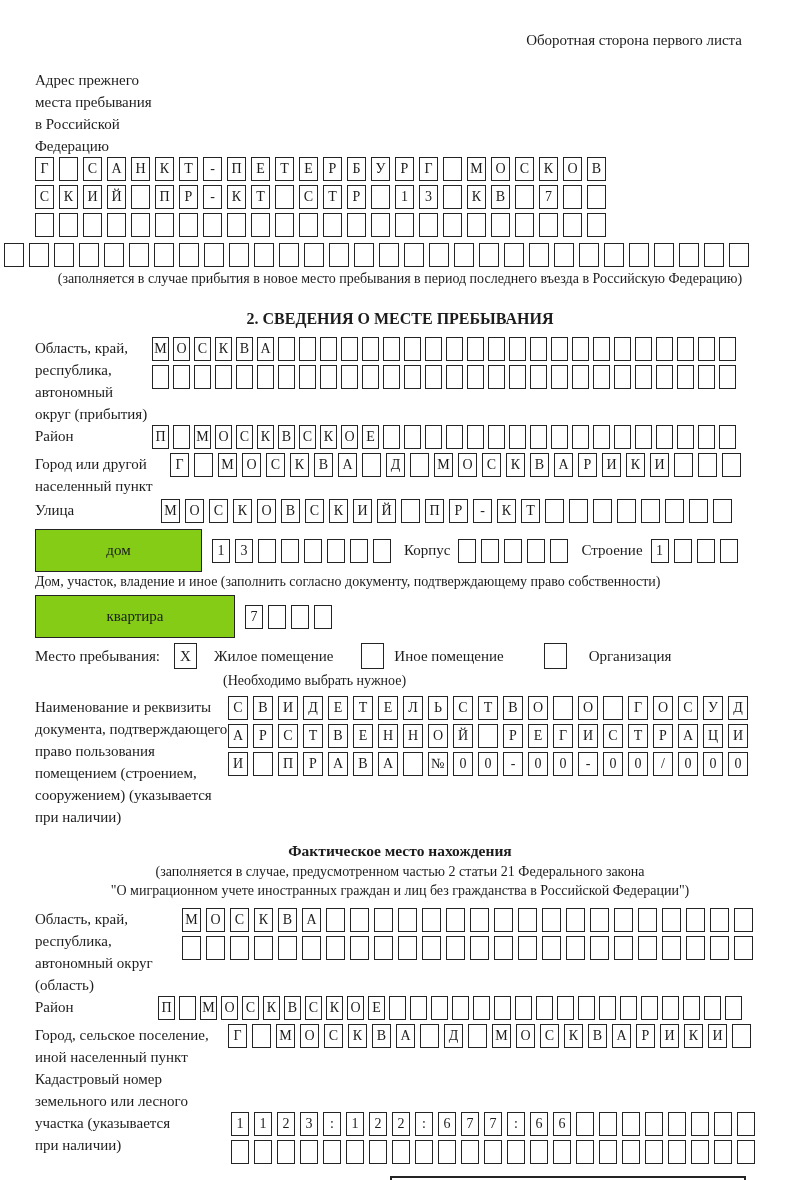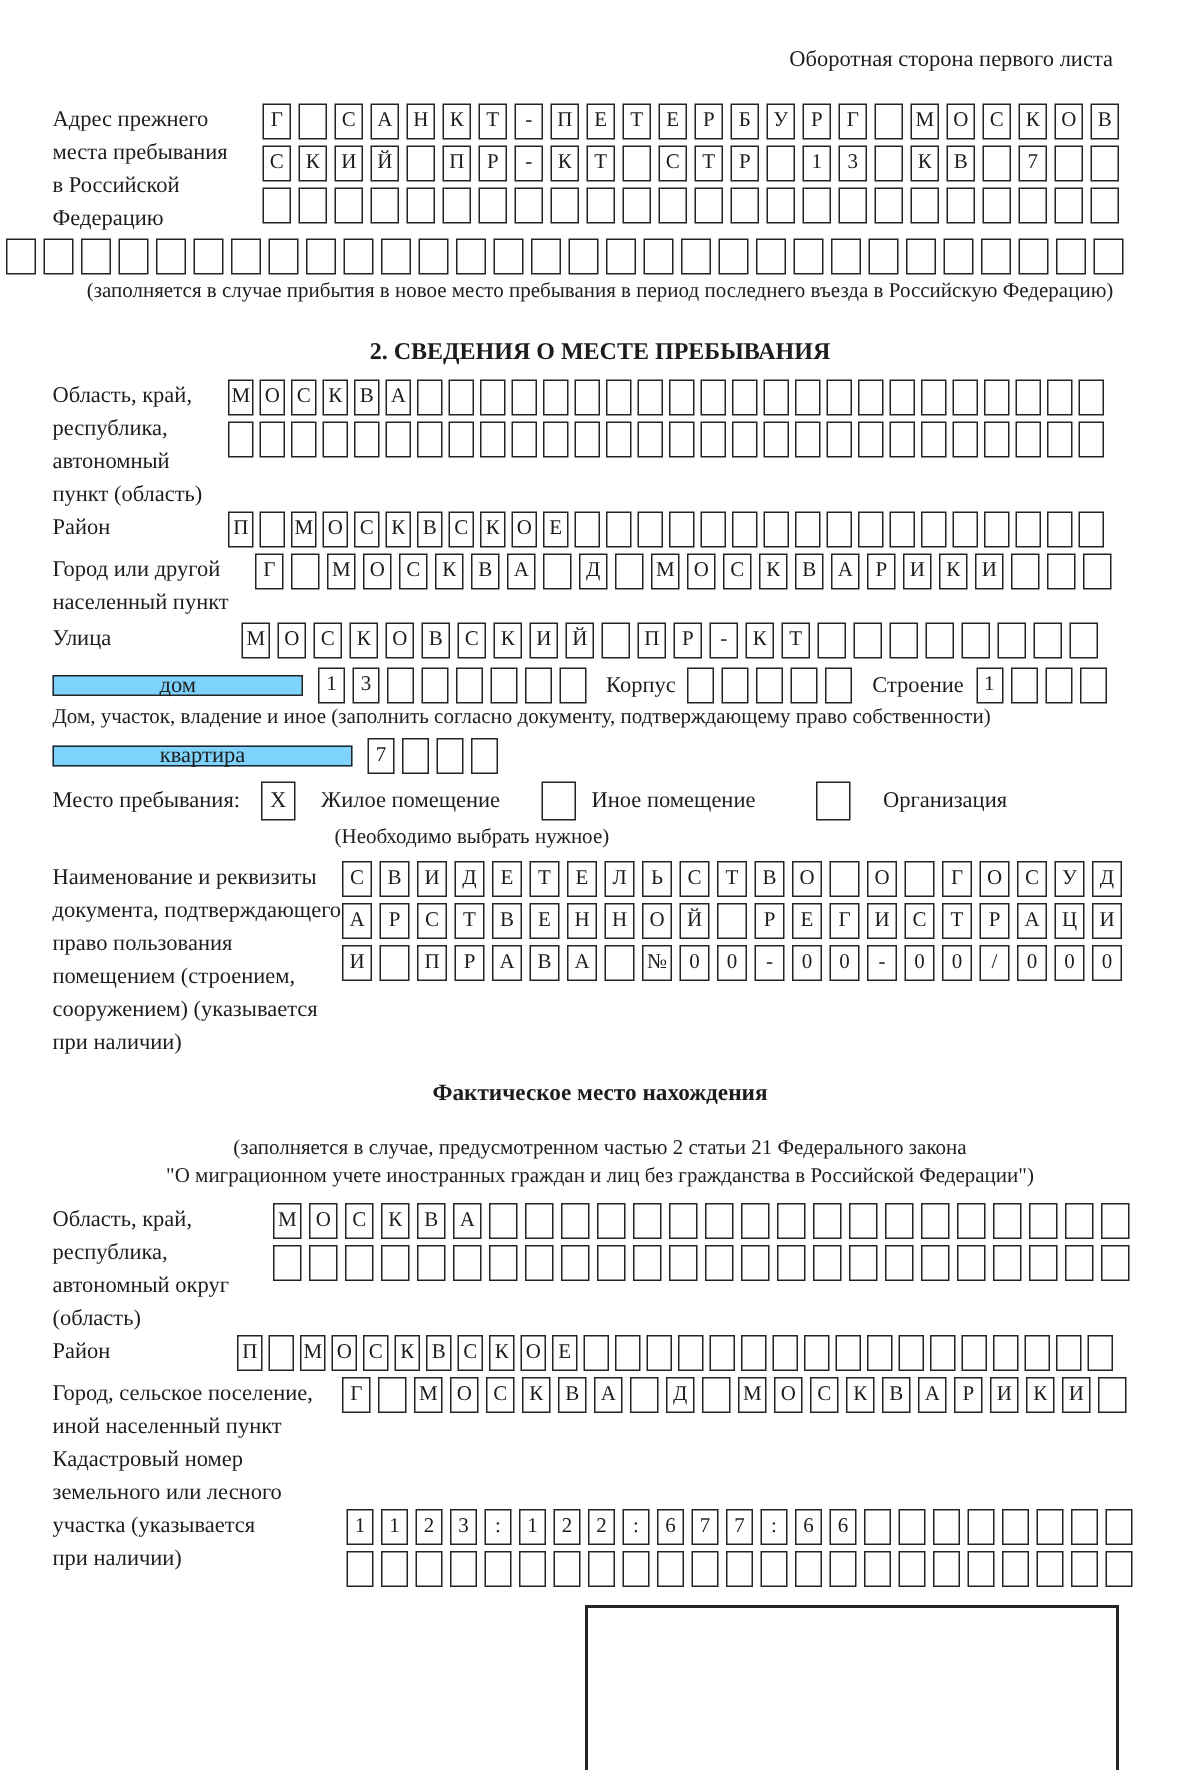--- a/index.html
+++ b/index.html
@@ -29,28 +29,28 @@
   .gc .cell{width:20px;margin-right:5px;}   
   .gd .cell{width:18px;margin-right:5px;}   
 
   .w140{width:140px;} .w117{width:117px;} .w135{width:135px;}
   .w126{width:126px;} .w193{width:193px;} .w147{width:147px;}
   .w123{width:123px;} .w196{width:196px;}
 
   .fullrow{margin-left:-31px;margin-top:2px;}
   .note{font-size:14px;text-align:center;margin:2px 0 4px;}
   .h-sec{font-weight:bold;font-size:16px;text-align:center;margin:23px 0 9px;}
-  .h-sub{font-weight:bold;font-size:15.5px;text-align:center;margin:14px 0 18px;}
+  .h-sub{font-weight:bold;font-size:15.5px;text-align:center;margin:14px 0 2px;}
   .note-lines div{font-size:14px;text-align:center;line-height:19px;}
   .note-lines{margin-bottom:8px;}
 
   .widebox{
-    box-sizing:border-box;border:1.5px solid #242424;height:14px;
+    box-sizing:border-box;border:1.5px solid #242424;height:43px;
     display:flex;align-items:center;justify-content:center;
-    font-size:15px;flex:none;background:#7dd3fc;
+    font-size:15px;flex:none;background:#84cc16;
   }
   .domrow{display:flex;align-items:center;margin:2px 0 2px 0;}
   .dombox{width:167px;margin-right:10px;}
   .kvbox{width:200px;margin-right:10px;}
   .inline-lbl{flex:none;padding:0 8px;font-size:15px;}
   .leftnote{font-size:14px;text-align:left;margin:2px 0 5px 0;}
 
   .mestorow{display:flex;align-items:center;margin-top:5px;}
   .cb{
     box-sizing:border-box;width:23px;height:26px;flex:none;
@@ -59,21 +59,21 @@
   }
   .mesto-note{font-size:14px;margin:4px 0 7px 188px;}
 
   .kadastr .gridcol{padding-top:44px;}
 
   .stamp-box{
     box-sizing:border-box;margin:8px 0 0 355px;width:356px;height:157px;
     border:2px solid #242424;background:#fff;
   }
 
-  .mt20{margin-top:20px;} .mt2{margin-top:2px;}
+  .mt20{margin-top:20px;flex-direction:column;} .mt2{margin-top:2px;}
 </style>
 </head>
 <body>
 
 <div class="page">
   <div class="corner">Оборотная сторона первого листа</div>
 
   <div class="inner">
 
     <div class="frow mt20">
@@ -198,21 +198,21 @@
       </div>
     <div class="note">(заполняется в случае прибытия в новое место пребывания в период последнего въезда в Российскую Федерацию)</div>
 
     <div class="h-sec">2. СВЕДЕНИЯ О МЕСТЕ ПРЕБЫВАНИЯ</div>
 
     <div class="frow">
       <div class="lbl w117">
           <div>Область, край,</div>
           <div>республика,</div>
           <div>автономный</div>
-          <div>пункт (область)</div>
+          <div>округ (прибытия)</div>
         </div>
       <div class="gridcol">
         <div class="boxrow gb">
             <div class="cell">М</div>
             <div class="cell">О</div>
             <div class="cell">С</div>
             <div class="cell">К</div>
             <div class="cell">В</div>
             <div class="cell">А</div>
             <div class="cell"></div>

